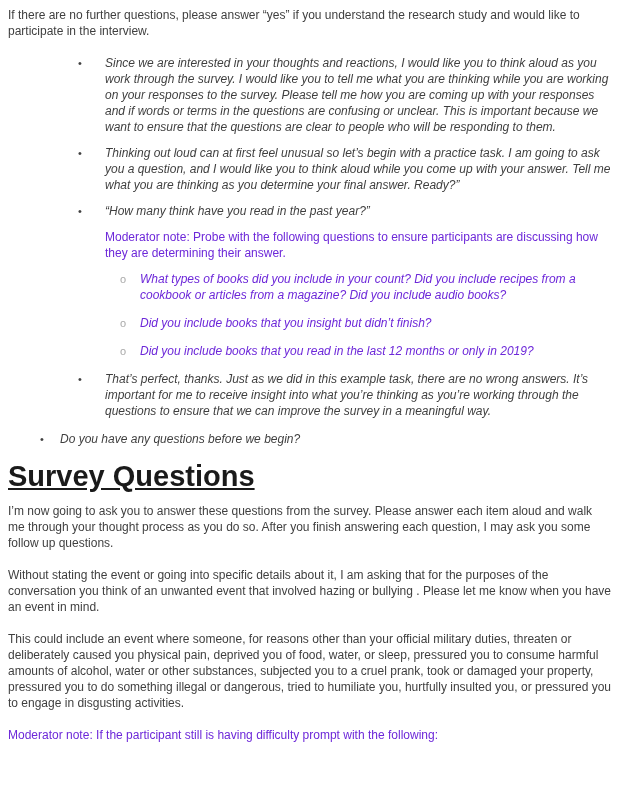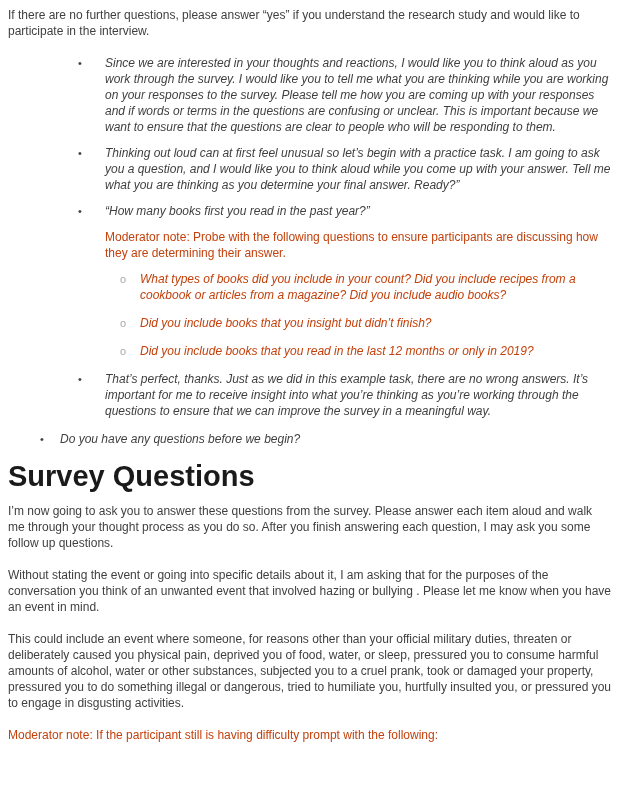--- a/index.html
+++ b/index.html
@@ -9,41 +9,42 @@
     box-sizing:border-box;
     padding:7px 9px 10px 8px;
     background:#ffffff;
     font-family:"Liberation Sans","DejaVu Sans",sans-serif;
     font-size:12px;
     line-height:16px;
     color:#3f3f3f;
     overflow:hidden;
   }
   .para { margin:0 0 16px 0; }
-  .note { color:#c2410c; }
+  .note { color:#6d28d9; }
   
   .list-l2 { margin-left:70px; }
   .list-l1 { margin-left:32px; }
   .list-l3 { margin-left:42px; }
   .li { display:flex; margin:0 0 10px 0; }
   .li .marker { flex:none; }
   .list-l2 > .li > .marker { width:27px; font-size:11px; }
   .list-l1 > .li > .marker { width:20px; font-size:11px; }
   .list-l3 > .li > .marker { width:20px; font-size:11px; color:#a9a9a9; }
   .li .li-text { margin:0; flex:1;font-style:italic; }
   .note-block { margin:0 0 10px 27px; }
   .list-l3 .li { margin-bottom:12px; }
   .li.last-bullet { margin-bottom:12px; }
   
   .heading {
     margin:14px 0 12px 0;
     font-size:29px;
     line-height:30px;
     font-weight:bold;
     color:#1a1a1a;
+    text-decoration:underline;
     letter-spacing:0px;
   }
 </style>
 </head>
 <body>
 
 <div class="page">
 
   <p class="para">If there are no further questions, please answer “yes” if you understand the research study and would like to participate in the interview.</p>
 
@@ -54,21 +55,21 @@
       <p class="li-text">Since we are interested in your thoughts and reactions, I would like you to think aloud as you work through the survey. I would like you to tell me what you are thinking while you are working on your responses to the survey.  Please tell me how you are coming up with your responses and if words or terms in the questions are confusing or unclear. This is important because we want to ensure that the questions are clear to people who will be responding to them.</p>
     </div>
 
     <div class="li">
       <span class="marker">•</span>
       <p class="li-text">Thinking out loud can at first feel unusual so let’s begin with a practice task. I am going to ask you a question, and I would like you to think aloud while you come up with your answer.  Tell me what you are thinking as you determine your final answer. Ready?”</p>
     </div>
 
     <div class="li">
       <span class="marker">•</span>
-      <p class="li-text">“How many books first you read in the past year?”</p>
+      <p class="li-text">“How many think have you read in the past year?”</p>
     </div>
 
     <p class="para note note-block">Moderator note: Probe with the following questions to ensure participants are discussing how they are determining their answer.</p>
 
     <div class="list-l3">
       <div class="li">
         <span class="marker">o</span>
         <p class="li-text note">What types of books did you include in your count? Did you include recipes from a cookbook or articles from a magazine? Did you include audio books?</p>
       </div>
       <div class="li">

